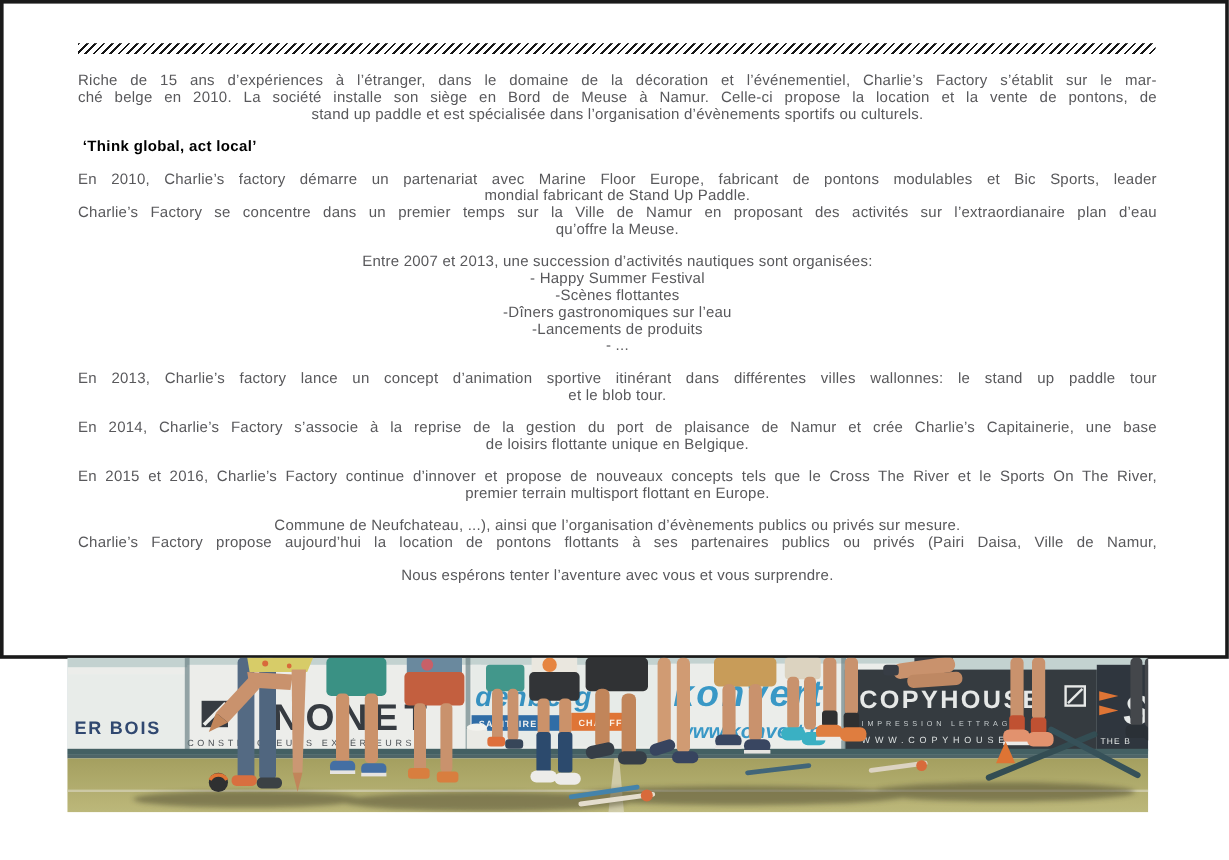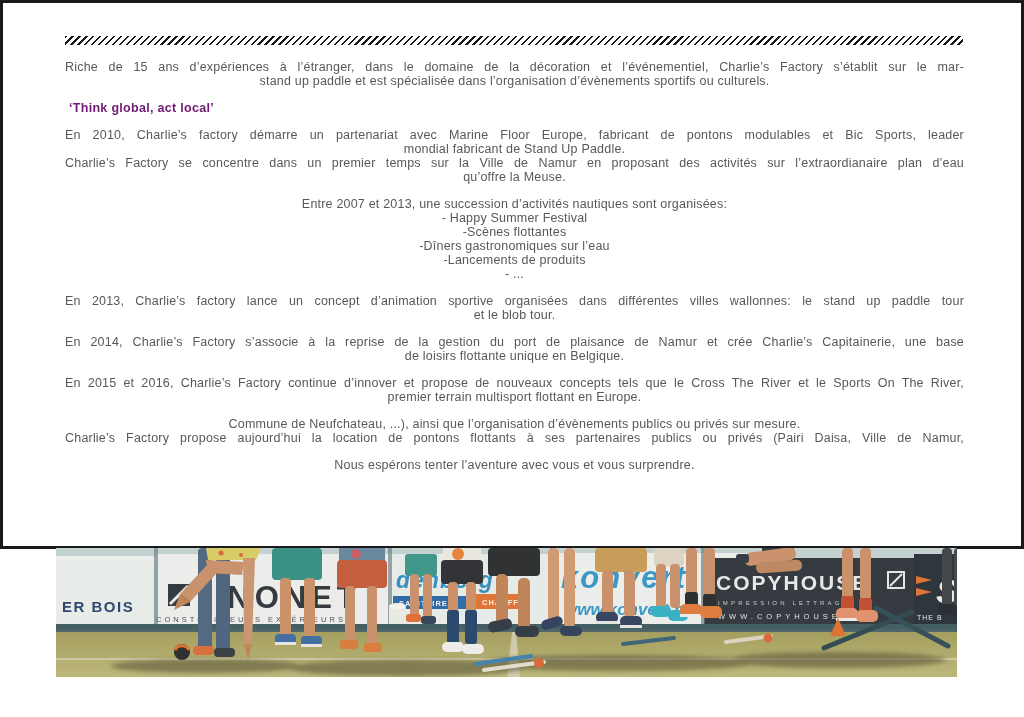--- a/index.html
+++ b/index.html
@@ -16,38 +16,39 @@
     background:repeating-linear-gradient(135deg,#161616 0 1.6px,transparent 1.6px 4.9px);
   }
   .content{
     position:absolute;left:62px;top:57px;width:899px;
     color:#58585b;font-size:12.5px;line-height:14px;letter-spacing:0.2px;
   }
   .para{margin:0 0 13px 0;}
   .line{text-align:center;}
   .line.fill{text-align:justify;text-align-last:justify;}
   .heading{
-    font-weight:bold;color:#701a75;margin:0 0 13px 4px;letter-spacing:0.3px;
+    font-weight:bold;color:#000000;margin:0 0 13px 4px;letter-spacing:0.3px;
   }
   .photo{
     position:absolute;left:53px;top:545px;width:901px;height:129px;overflow:hidden;
   }
   .photo svg{display:block;}
 </style>
 </head>
 <body>
 
 <div class="page">
 
   <div class="hatch-stripe"></div>
 
   <div class="content">
 
     <div class="para">
       <div class="line fill">Riche de 15 ans d’expériences à l’étranger, dans le domaine de la décoration et l’événementiel, Charlie’s Factory s’établit sur le mar-</div>
+      <div class="line fill">ché belge en 2010. La société installe son siège en Bord de Meuse à Namur. Celle-ci propose la location et la vente de pontons, de</div>
       <div class="line">stand up paddle et est spécialisée dans l’organisation d’évènements sportifs ou culturels.</div>
     </div>
 
     <div class="heading">‘Think global, act local’</div>
 
     <div class="para">
       <div class="line fill">En 2010, Charlie’s factory démarre un partenariat avec Marine Floor Europe, fabricant de pontons modulables et Bic Sports, leader</div>
       <div class="line">mondial fabricant de Stand Up Paddle.</div>
       <div class="line fill">Charlie’s Factory se concentre dans un premier temps sur la Ville de Namur en proposant des activités sur l’extraordianaire plan d’eau</div>
       <div class="line">qu’offre la Meuse.</div>
@@ -56,21 +57,21 @@
     <div class="para">
       <div class="line">Entre 2007 et 2013, une succession d’activités nautiques sont organisées:</div>
       <div class="line">- Happy Summer Festival</div>
       <div class="line">-Scènes flottantes</div>
       <div class="line">-Dîners gastronomiques sur l’eau</div>
       <div class="line">-Lancements de produits</div>
       <div class="line">- ...</div>
     </div>
 
     <div class="para">
-      <div class="line fill">En 2013, Charlie’s factory lance un concept d’animation sportive organisées dans différentes villes wallonnes: le stand up paddle tour</div>
+      <div class="line fill">En 2013, Charlie’s factory lance un concept d’animation sportive itinérant dans différentes villes wallonnes: le stand up paddle tour</div>
       <div class="line">et le blob tour.</div>
     </div>
 
     <div class="para">
       <div class="line fill">En 2014, Charlie’s Factory s’associe à la reprise de la gestion du port de plaisance de Namur et crée Charlie’s Capitainerie, une base</div>
       <div class="line">de loisirs flottante unique en Belgique.</div>
     </div>
 
     <div class="para">
       <div class="line fill">En 2015 et 2016, Charlie’s Factory continue d’innover et propose de nouveaux concepts tels que le Cross The River et le Sports On The River,</div>

